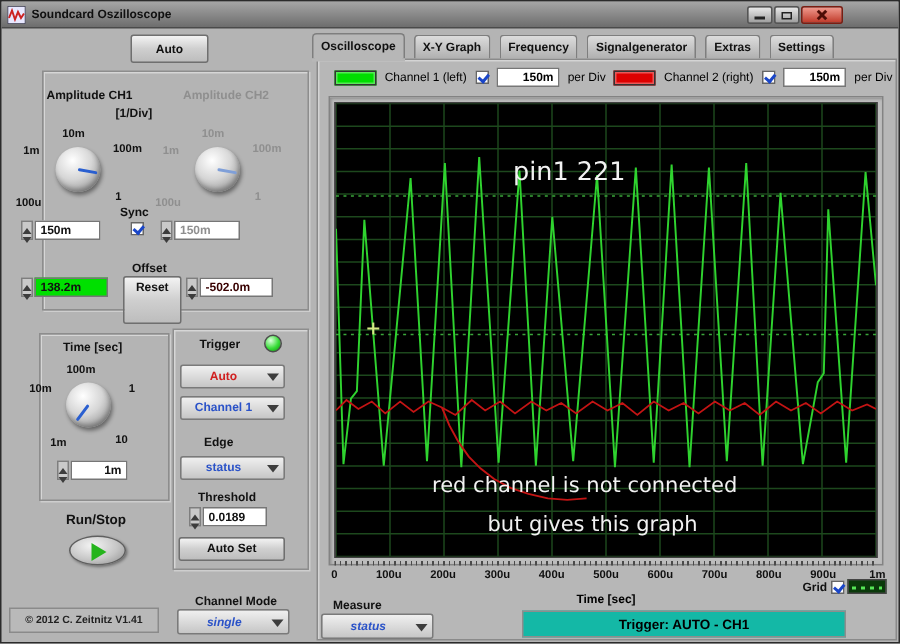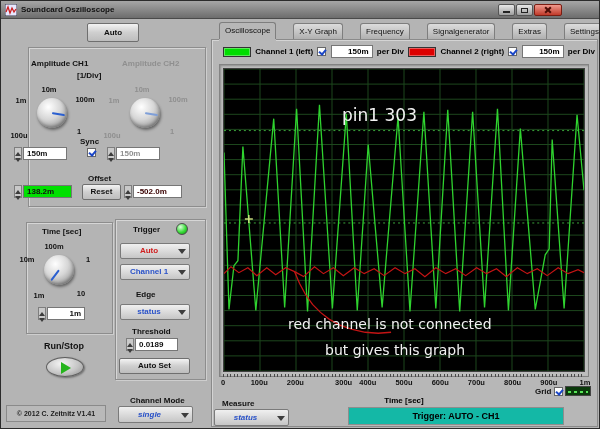--- a/index.html
+++ b/index.html
@@ -35,28 +35,28 @@
   .dd .dd-a{position:absolute;right:3px;top:50%;margin-top:-2px;width:0;height:0;border:4px solid transparent;border-top:5px solid #3d3d3d}
   .knob{position:absolute;width:30px;height:30px;border-radius:50%;background:radial-gradient(circle at 38% 30%,#ffffff,#d6d6d6 45%,#9c9c9c 80%,#848484);box-shadow:1px 2px 3px rgba(0,0,0,.45),inset -1px -2px 3px rgba(0,0,0,.25)}
   .needle{position:absolute;left:50%;top:50%;width:13px;height:2px;margin-top:-1px;background:#2a5fd0;transform-origin:0 50%;border-radius:1px}
   .klb{position:absolute;font-size:7.5px;font-weight:bold;color:#111;transform:translate(-50%,-50%);white-space:nowrap}
   .klb.gray{color:#8f8f8f}
   .led{position:absolute;width:12px;height:12px;border-radius:50%;border:1px solid #4c4c4c;background:radial-gradient(circle at 35% 30%,#dcffdc,#38dd38 55%,#0b8a0b)}
   .oval{position:absolute;width:38px;height:20px;border-radius:50%;background:radial-gradient(ellipse at 40% 32%,#f4f4f4,#c6c6c6 55%,#8d8d8d);border:1px solid #5f5f5f;box-shadow:1px 1px 2px rgba(0,0,0,.4)}
   .play{position:absolute;left:14px;top:4px;width:0;height:0;border:6px solid transparent;border-left:10px solid #25b41c}
   
   .tabstrip{position:absolute;left:203px;top:21px;height:17px;display:flex}
-  .tab{font-size:8px;font-weight:normal;color:#111;padding:3px 5px 0 5px;height:16px;margin:1px 2px 0 15px;background:linear-gradient(#dcdcdc,#b0b0b0);border:1px solid #7e7e7e;border-bottom:none;border-radius:3px 3px 0 0;white-space:nowrap}
+  .tab{font-size:8px;font-weight:bold;color:#111;padding:3px 5px 0 5px;height:16px;margin:1px 2px 0 4px;background:linear-gradient(#dcdcdc,#b0b0b0);border:1px solid #7e7e7e;border-bottom:none;border-radius:3px 3px 0 0;white-space:nowrap}
   .tab.active{background:#b7b7b7;height:17px;margin-top:0;position:relative;z-index:3;box-shadow:0 2px 0 #b7b7b7}
   .panel{position:absolute;left:210px;top:38px;width:387px;height:388px;background:#b7b7b7;border:1px solid #8a8a8a;box-shadow:inset 1px 1px 0 rgba(255,255,255,.4)}
   
   .legend{position:absolute;left:222px;top:43px;width:372px;height:15px;display:flex;align-items:center;justify-content:space-between}
   .sw{width:28px;height:10px;border:1px solid #333;box-shadow:inset 0 0 0 1px rgba(255,255,255,.35)}
   .sw.g{background:#00dd00}.sw.r{background:#dd0000}
-  .legend .t{font-size:8px;font-weight:bold;white-space:nowrap}
+  .legend .t{font-size:8px;font-weight:normal;white-space:nowrap}
   .legend .cbx{position:static;flex:none}
   .legend .fld{position:static;width:42px;height:13px;text-align:right;flex:none;background:#fff;border:1px solid #767676;font-size:8px;font-weight:bold;padding:1px 3px}
   
   .gframe{position:absolute;left:218px;top:63px;width:370px;height:313px;background:#bdbdbd;border:1px solid #838383;box-shadow:inset 1px 1px 2px rgba(0,0,0,.25)}
   .plot{position:absolute;left:222px;top:67px;width:362px;height:304px;background:#000;border:1px solid #3f3f3f}
   .plot svg{position:absolute;left:0;top:0;width:100%;height:100%}
   .ann{position:absolute;color:#f2f2f2;font-family:"DejaVu Sans",sans-serif;white-space:nowrap}
   .ruler{position:absolute;left:222px;top:373px;width:362px;height:3px;background:repeating-linear-gradient(90deg,#4a4a4a 0 1px,transparent 1px 3.62px)}
   .xticks{position:absolute;left:222px;top:377px;width:362px;height:10px}
   .xtick{position:absolute;top:0;transform:translateX(-50%);font-size:7.5px;font-weight:bold;color:#111;white-space:nowrap}
@@ -124,21 +124,21 @@
       <b class="dn"></b>
     </div>
   <div class="field" style="left:115px;top:146px;width:44px;height:13px;color:#8f8f8f">150m</div>
 
   <span class="lbl" style="left:87px;top:173px">Offset</span>
   <div class="spin" style="left:13px;top:184px">
       <b class="up"></b>
       <b class="dn"></b>
     </div>
   <div class="field" style="left:22px;top:184px;width:49px;height:13px;background:#00e000">138.2m</div>
-  <div class="btn" style="left:81px;top:183px;width:39px;height:16px;line-height:14px">Reset</div>
+  <div class="btn" style="left:81px;top:183px;width:39px;height:32px;line-height:14px">Reset</div>
   <div class="spin" style="left:123px;top:184px">
       <b class="up"></b>
       <b class="dn"></b>
     </div>
   <div class="field" style="left:132px;top:184px;width:49px;height:13px;background:#ffffff;color:#380000">-502.0m</div>
 
   <div class="group" style="left:25px;top:221px;width:87px;height:112px"></div>
   <span class="lbl" style="left:41px;top:226px">Time [sec]</span>
   <span class="klb" style="left:53px;top:245px">100m</span>
   <span class="klb" style="left:87px;top:258px">1</span>
@@ -248,30 +248,30 @@
         <line x1="0" y1="288.8" x2="362" y2="288.8" stroke="#1d481d" stroke-width="1"></line>
         <line x1="0" y1="304" x2="362" y2="304" stroke="#1d481d" stroke-width="1"></line>
         <line x1="0" y1="62" x2="362" y2="62" stroke="#3aa63a" stroke-width="1" stroke-dasharray="2 3"></line>
         <line x1="0" y1="155" x2="362" y2="155" stroke="#3aa63a" stroke-width="1" stroke-dasharray="2 3"></line>
         <polyline points="0,84 5,242 10,198 14,193 19,78 32,243 50,50 61,240 73,40 84,244 96,36 109,241 123,45 134,243 145,76 159,240 175,48 187,244 201,43 213,241 225,41 237,244 250,43 262,240 275,40 286,243 298,60 313,242 323,187 327,181 330,71 342,241 355,46 362,122" fill="none" stroke="#2fd32f" stroke-width="1.3"></polyline>
         <polyline points="0,206 7,199 15,205 24,200 33,208 43,200 52,207 62,200 71,204 80,209 91,199 100,206 110,200 120,208 131,200 141,206 151,201 161,208 172,200 182,206 192,201 202,209 213,200 223,206 233,201 243,208 254,200 264,206 274,201 284,209 295,200 305,206 315,201 325,208 336,200 346,206 356,202 362,205" fill="none" stroke="#c41414" stroke-width="1.2"></polyline>
         <polyline points="71,204 76,216 82,227 89,237 97,245 106,252 117,258 129,262 142,265 155,266 168,265" fill="none" stroke="#c41414" stroke-width="1.3"></polyline>
         <line x1="21" y1="151" x2="29" y2="151" stroke="#d6e885" stroke-width="1.4"></line>
         <line x1="25" y1="147" x2="25" y2="155" stroke="#d6e885" stroke-width="1.4"></line>
       </svg>
-    <div class="ann" style="left:118px;top:36px;font-size:17px">pin1 303</div>
+    <div class="ann" style="left:118px;top:36px;font-size:17px">pin1 221</div>
     <div class="ann" style="left:64px;top:247px;font-size:14px">red channel is not connected</div>
     <div class="ann" style="left:101px;top:273px;font-size:14px">but gives this graph</div>
   </div>
   <div class="ruler"></div>
   <div class="xticks" id="xticks">
       <span class="xtick" style="left: 0%;">0</span>
       <span class="xtick" style="left: 10%;">100u</span>
       <span class="xtick" style="left: 20%;">200u</span>
-      <span class="xtick" style="left: 30%; margin-left: 12px;">300u</span>
+      <span class="xtick" style="left: 30%;">300u</span>
       <span class="xtick" style="left: 40%;">400u</span>
       <span class="xtick" style="left: 50%;">500u</span>
       <span class="xtick" style="left: 60%;">600u</span>
       <span class="xtick" style="left: 70%;">700u</span>
       <span class="xtick" style="left: 80%;">800u</span>
       <span class="xtick" style="left: 90%;">900u</span>
       <span class="xtick" style="left: 100%;">1m</span>
     </div>
   <div class="xlabelrow"><span style="font-size:8px;font-weight:bold">Time [sec]</span></div>
   <span class="lbl" style="left:534px;top:386px">Grid</span>

